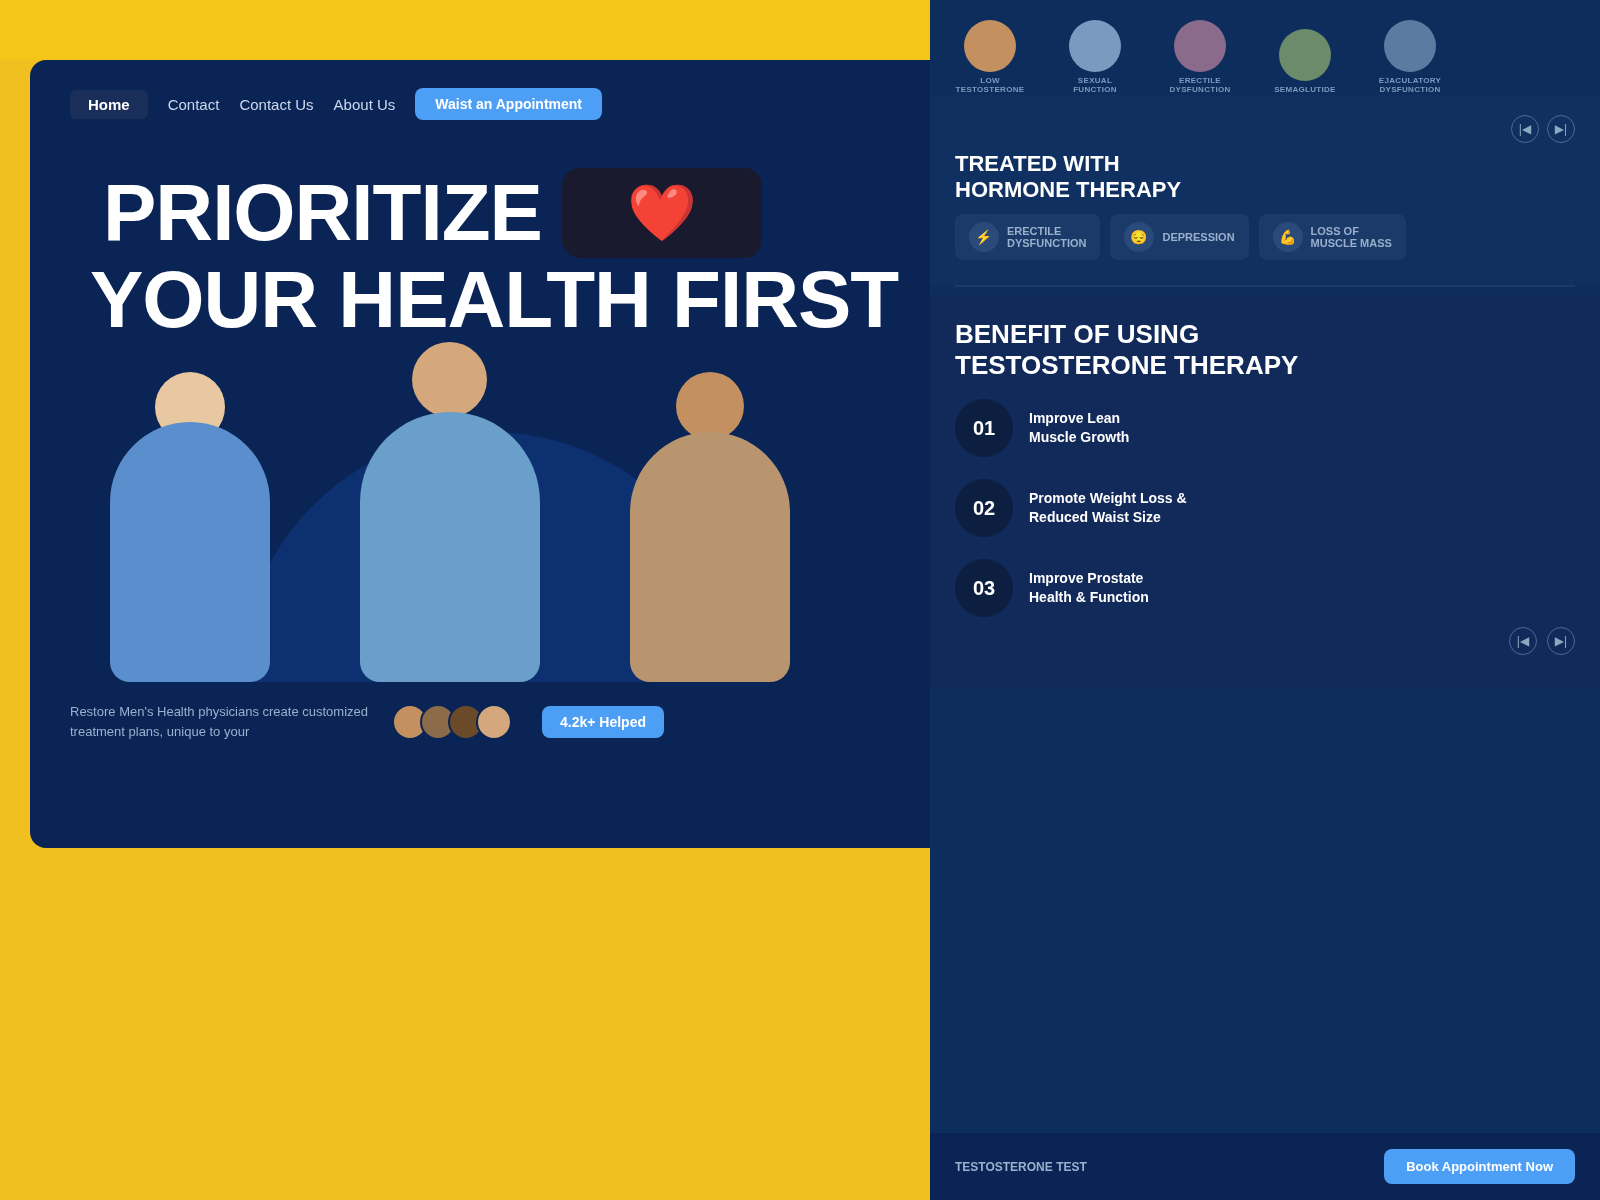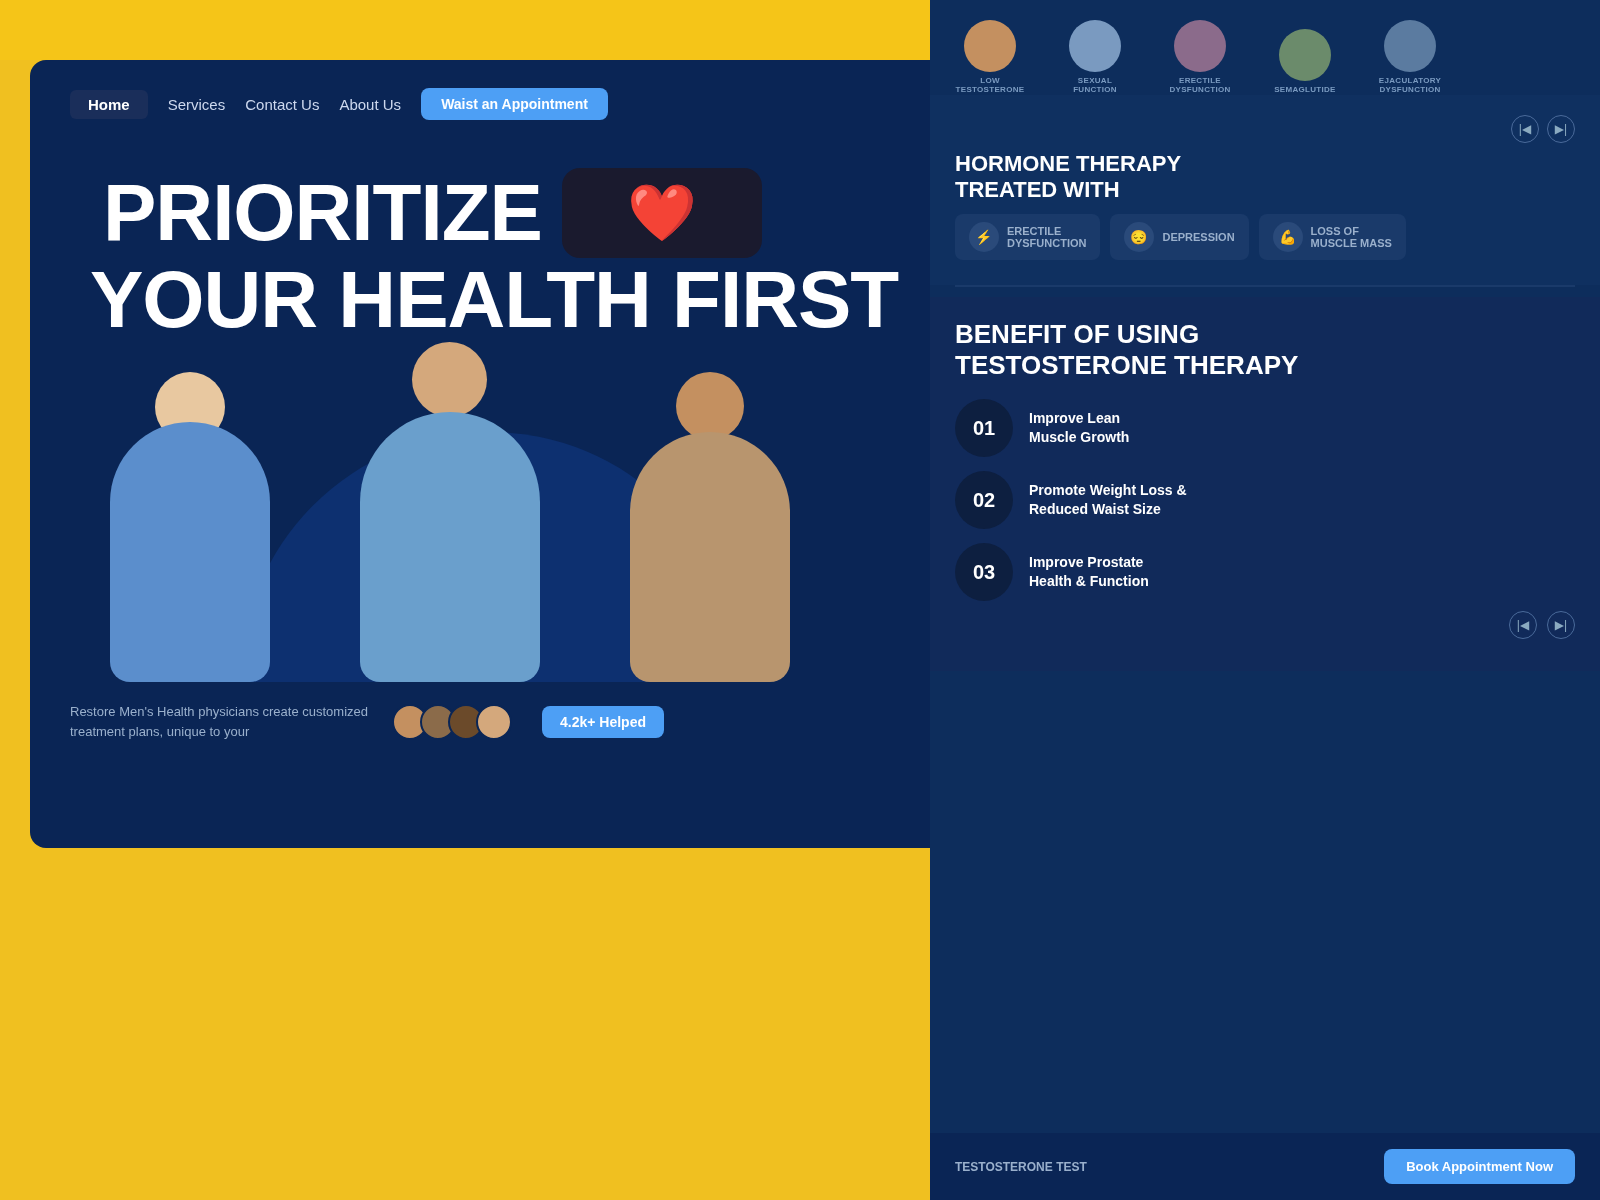--- a/index.html
+++ b/index.html
@@ -222,21 +222,21 @@
       font-size: 26px;
       font-weight: 900;
       text-transform: uppercase;
       line-height: 1.2;
     }
 
     
     .benefit-list {
       display: flex;
       flex-direction: column;
-      gap: 14px;
+      gap: 22px;
       margin-top: 18px;
     }
     .benefit-item {
       display: flex;
       align-items: center;
       gap: 16px;
     }
     .benefit-number {
       width: 58px;
       height: 58px;
@@ -433,21 +433,21 @@
   </style>
 </head>
 <body>
 
 <div class="yellow-top"></div>
 
 <div class="main-card">
 
   <nav class="nav">
     <a class="nav-item active">Home</a>
-    <a class="nav-item">Services</a>
+    <a class="nav-item">Contact</a>
     <a class="nav-item">Contact Us</a>
     <a class="nav-item">About Us</a>
     <button class="nav-book">Waist an Appointment</button>
   </nav>
 
   <div class="hero">
     <div class="hero-title">
       <div class="hero-title-line1">
         <span>PRIORITIZE</span>
         <div class="heart-badge">
@@ -515,22 +515,22 @@
   </div>
 
   <div class="treated-section">
     <div class="treated-nav">
       <div class="carousel-nav">
         <div class="nav-arrow">|◀</div>
         <div class="nav-arrow">▶|</div>
       </div>
     </div>
     <div class="treated-title">
+      <div>TREATED WITH</div>
       <div>HORMONE THERAPY</div>
-      <div>TREATED WITH</div>
     </div>
 
     <div class="condition-tags">
       <div class="condition-tag">
         <div class="tag-icon">⚡</div>
         <span>ERECTILE<br>DYSFUNCTION</span>
       </div>
       <div class="condition-tag">
         <div class="tag-icon">😔</div>
         <span>DEPRESSION</span>

